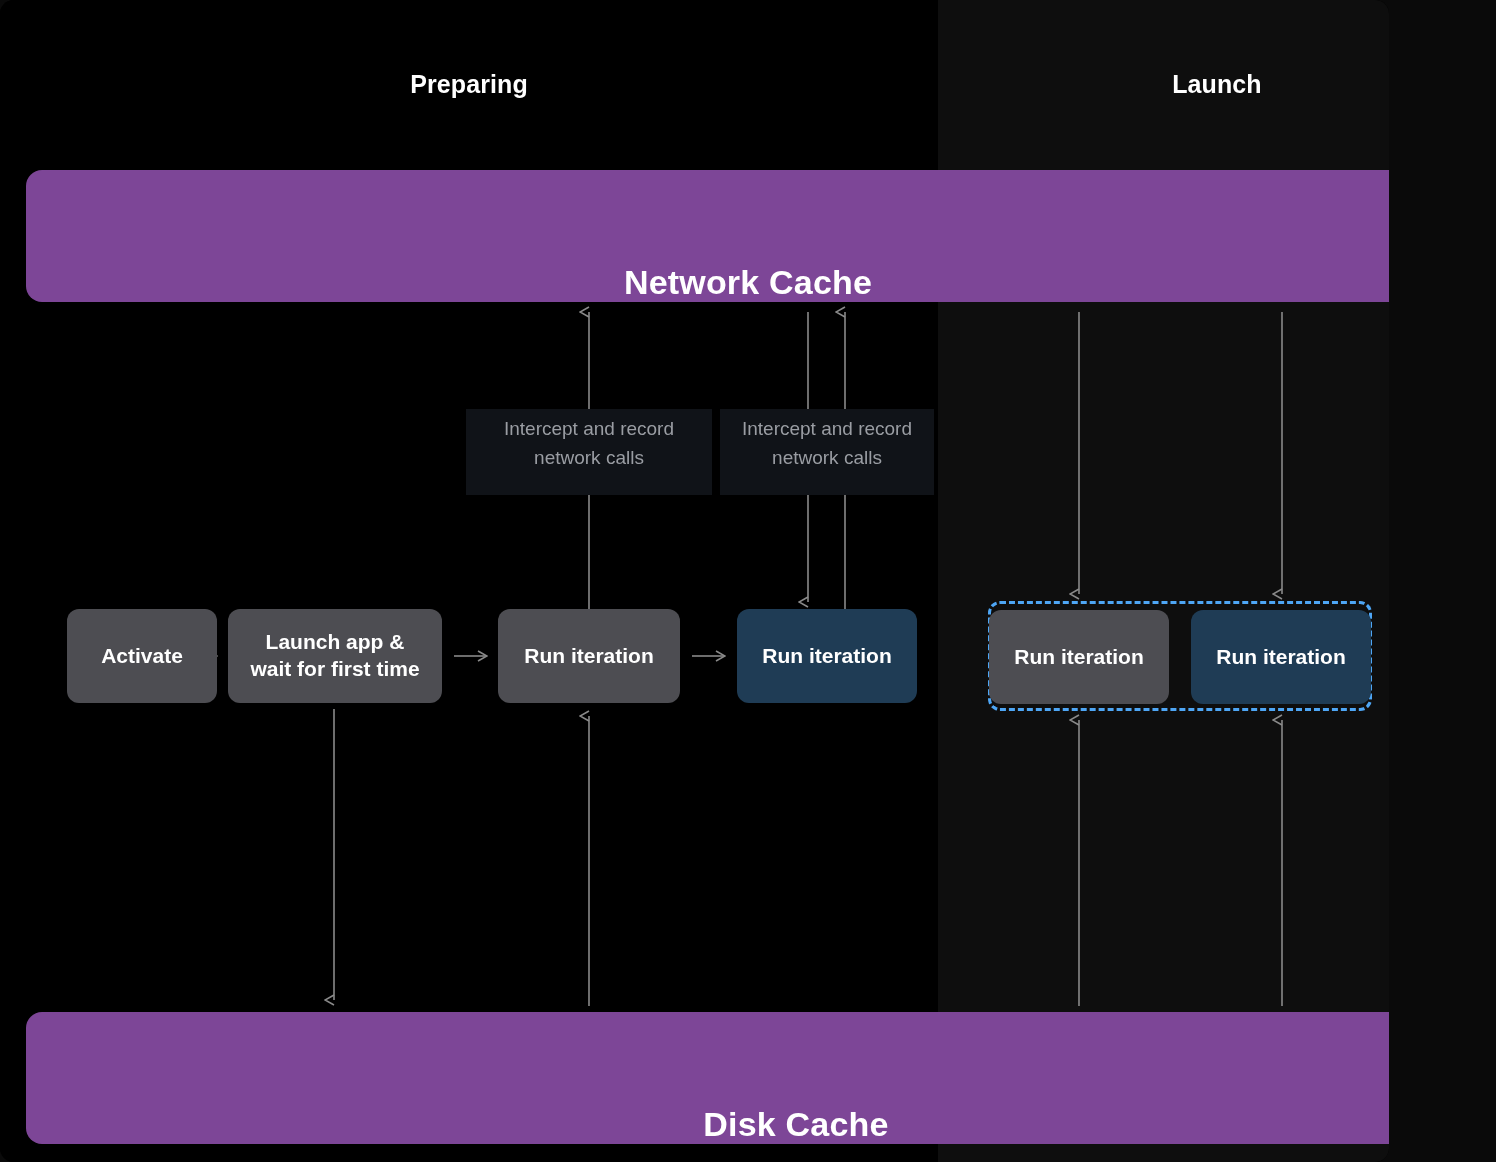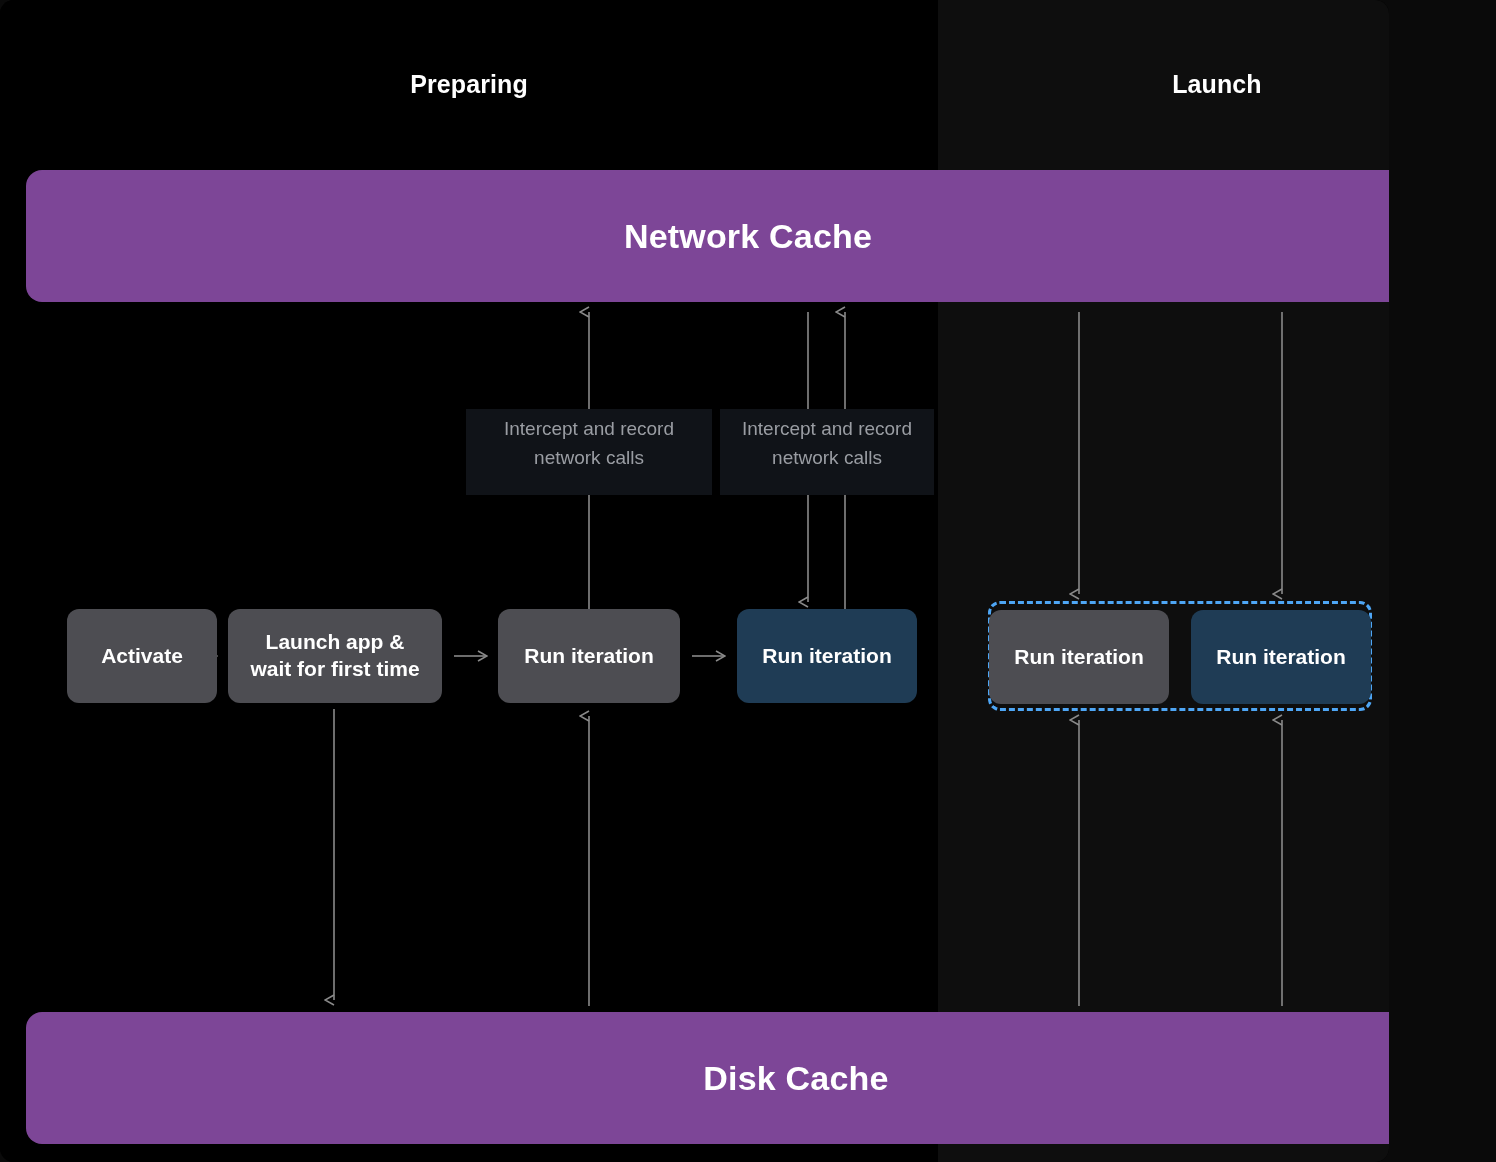--- a/index.html
+++ b/index.html
@@ -53,21 +53,21 @@
 
   
   .cache-bar {
     position: absolute;
     left: 26px;
     width: 1444px;
     height: 132px;
     background: #7d4697;
     border-radius: 16px;
     display: flex;
-    align-items: center;
+    align-items: flex-end;
     justify-content: center;
     color: #ffffff;
     font-size: 34px;
     font-weight: 700;
     letter-spacing: 0.2px;
   }
   #network-cache { top: 170px; }
   #disk-cache    { top: 1012px; padding-left: 48px; }
 
   

